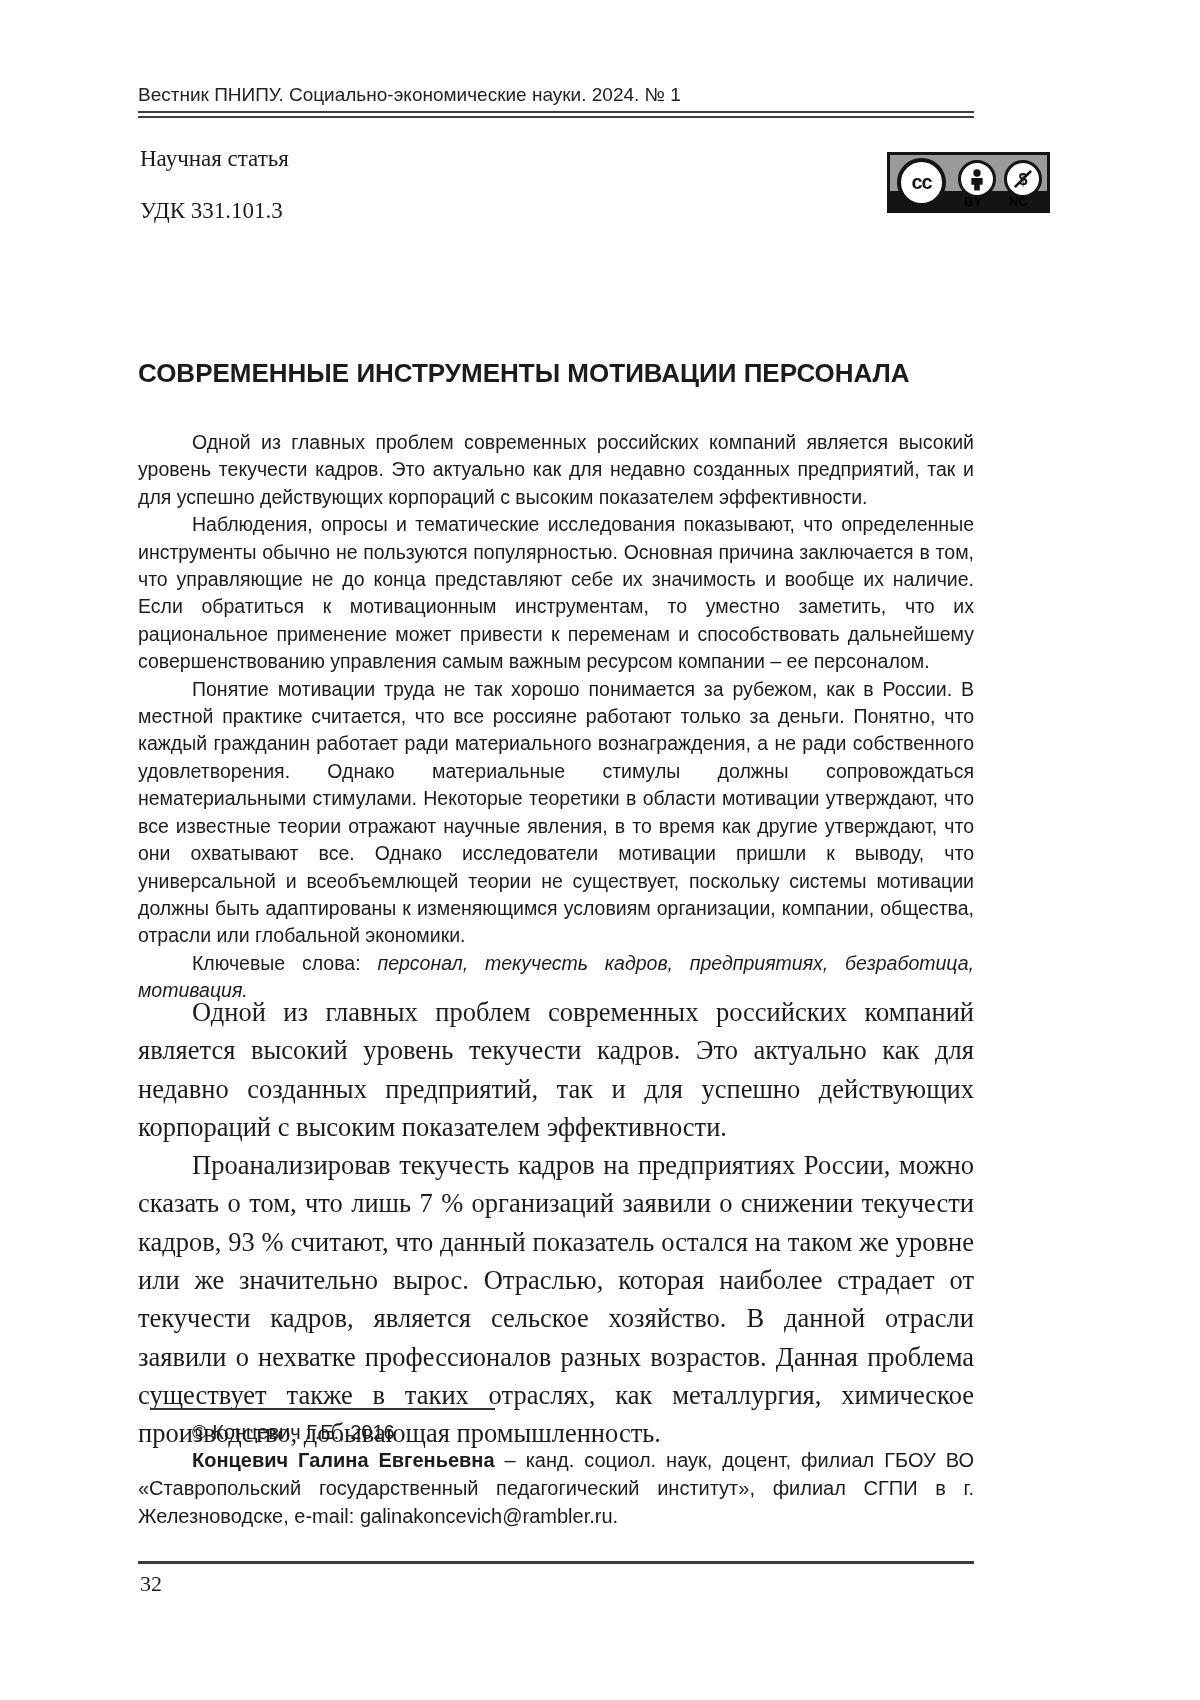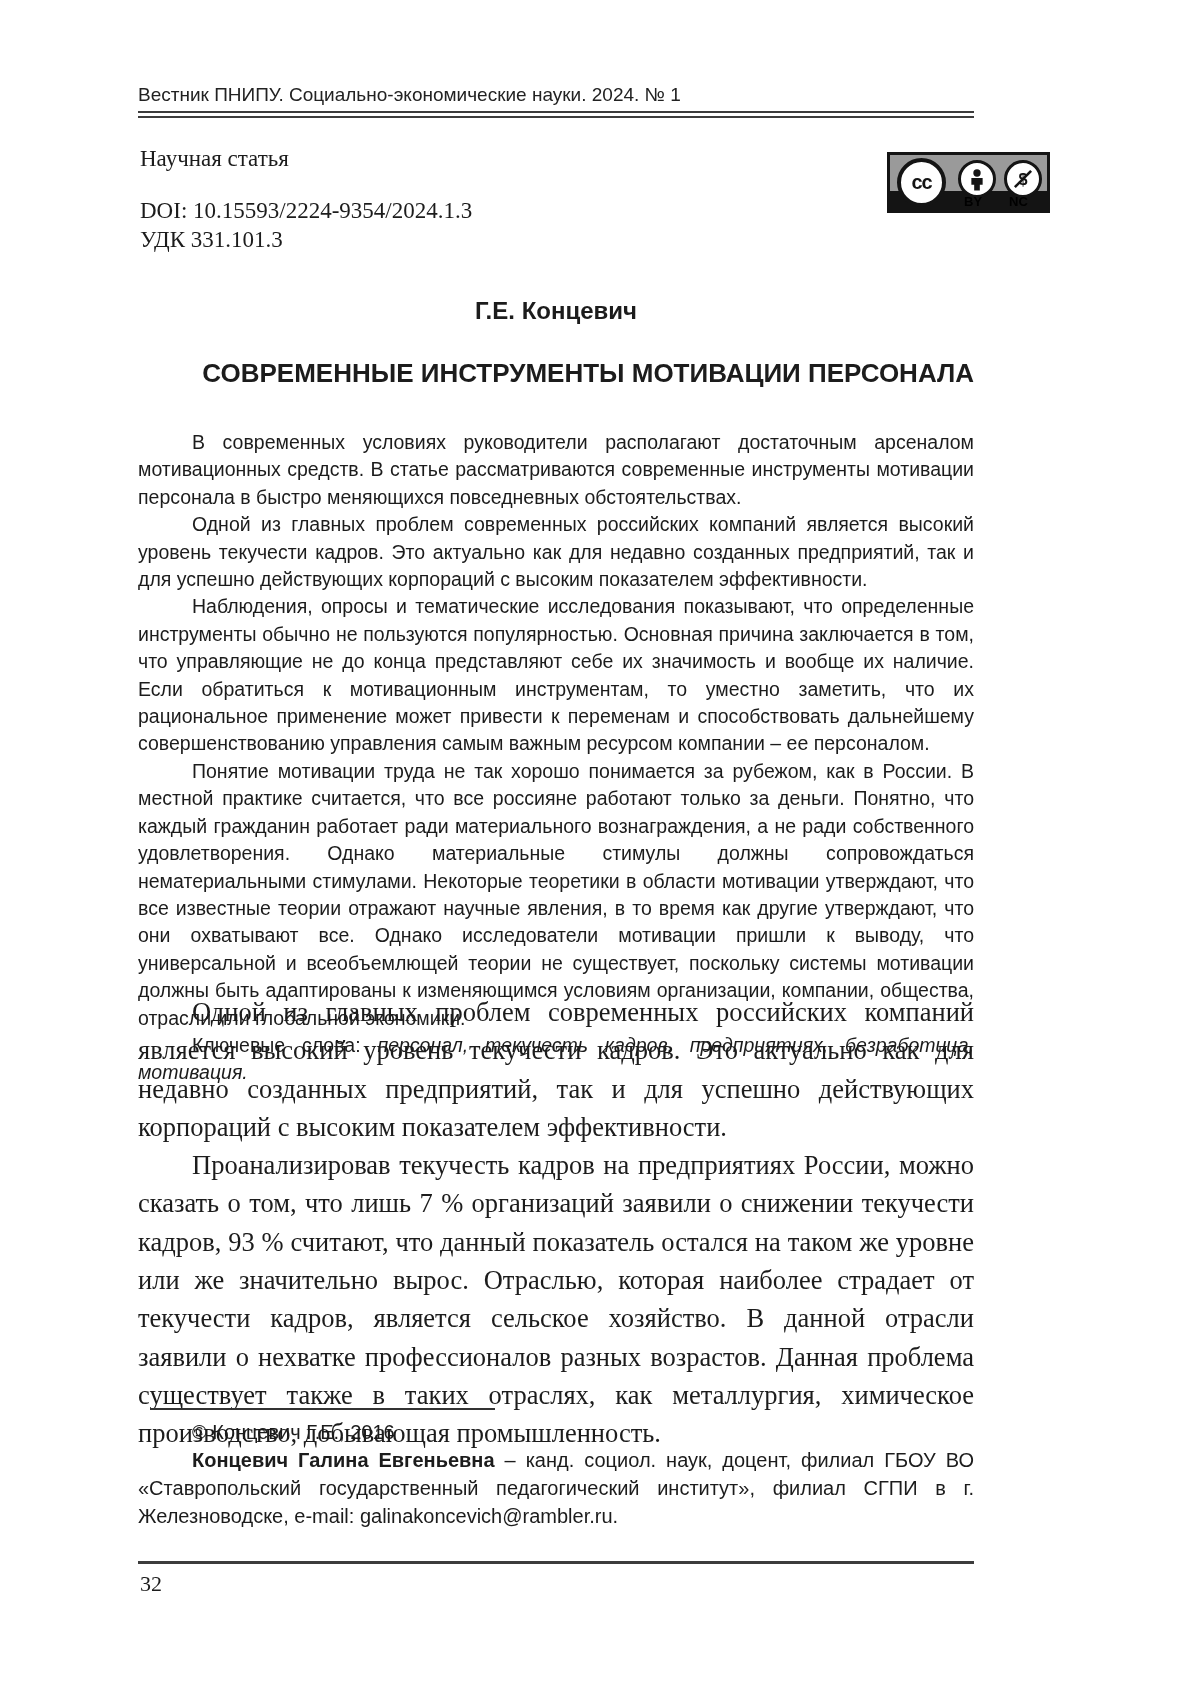--- a/index.html
+++ b/index.html
@@ -79,21 +79,21 @@
   .author-line {
     position: absolute;
     left: 138px; right: 134px; top: 297px;
     text-align: center;
     font-weight: bold;
     font-size: 24px;
   }
   .article-title {
     position: absolute;
     left: 138px; right: 134px; top: 358px;
-    text-align: right;
+    text-align: left;
     font-weight: bold;
     font-size: 26px;
   }
   
   .abstract {
     position: absolute;
     left: 138px; right: 134px; top: 429px;
     font-size: 19.5px;
     line-height: 27.4px;
     text-align: justify;
@@ -143,21 +143,20 @@
 </head>
 <body>
 
 <div class="page">
 
   <div class="running-head">Вестник ПНИПУ. Социально-экономические науки. 2024. № 1</div>
   <div class="head-rule"></div>
 
   <div class="meta">
     <div class="article-type">Научная статья</div>
-    <div class="doi">DOI: 10.15593/2224-9354/2024.1.3</div>
     <div class="udc">УДК 331.101.3</div>
   </div>
 
   <div class="badge">
     <div class="black-strip"></div>
     <div class="circ cc-circ">cc</div>
     <div class="circ by-circ">
       <svg class="icon-svg" width="26" height="26" viewBox="0 0 24 24" aria-hidden="true">
         <circle cx="12" cy="6.5" r="3.4" fill="#141414"></circle>
         <path d="M6.8 11h10.4v6.2h-2.6v5.4H9.4v-5.4H6.8z" fill="#141414"></path>
@@ -166,26 +165,24 @@
     <div class="circ nc-circ">
       <svg class="icon-svg" width="26" height="26" viewBox="0 0 24 24" aria-hidden="true">
         <text x="12" y="17.5" text-anchor="middle" font-size="15" font-weight="bold" font-family="Liberation Sans, sans-serif" fill="#141414">$</text>
         <line x1="4.5" y1="19.5" x2="19.5" y2="4.5" stroke="#141414" stroke-width="2.4"></line>
       </svg>
     </div>
     <div class="strip-label by-label">BY</div>
     <div class="strip-label nc-label">NC</div>
   </div>
 
-  <div class="author-line">Г.Е. Концевич</div>
 
   <div class="article-title">СОВРЕМЕННЫЕ ИНСТРУМЕНТЫ МОТИВАЦИИ ПЕРСОНАЛА</div>
 
   <div class="abstract">
-    <p>В современных условиях руководители располагают достаточным арсеналом мотивационных средств. В статье рассматриваются современные инструменты мотивации персонала в быстро меняющихся повседневных обстоятельствах.</p>
     <p>Одной из главных проблем современных российских компаний является высокий уровень текучести кадров. Это актуально как для недавно созданных предприятий, так и для успешно действующих корпораций с высоким показателем эффективности.</p>
     <p>Наблюдения, опросы и тематические исследования показывают, что определенные инструменты обычно не пользуются популярностью. Основная причина заключается в том, что управляющие не до конца представляют себе их значимость и вообще их наличие. Если обратиться к мотивационным инструментам, то уместно заметить, что их рациональное применение может привести к переменам и способствовать дальнейшему совершенствованию управления самым важным ресурсом компании – ее персоналом.</p>
     <p>Понятие мотивации труда не так хорошо понимается за рубежом, как в России. В местной практике считается, что все россияне работают только за деньги. Понятно, что каждый гражданин работает ради материального вознаграждения, а не ради собственного удовлетворения. Однако материальные стимулы должны сопровождаться нематериальными стимулами. Некоторые теоретики в области мотивации утверждают, что все известные теории отражают научные явления, в то время как другие утверждают, что они охватывают все. Однако исследователи мотивации пришли к выводу, что универсальной и всеобъемлющей теории не существует, поскольку системы мотивации должны быть адаптированы к изменяющимся условиям организации, компании, общества, отрасли или глобальной экономики.</p>
     <p class="keywords"><span>Ключевые слова: </span><i>персонал, текучесть кадров, предприятиях, безработица, мотивация.</i></p>
   </div>
 
   <div class="body-text">
     <p>Одной из главных проблем современных российских компаний является высокий уровень текучести кадров. Это актуально как для недавно созданных предприятий, так и для успешно действующих корпораций с высоким показателем эффективности.</p>
     <p>Проанализировав текучесть кадров на предприятиях России, можно сказать о том, что лишь 7 % организаций заявили о снижении текучести кадров, 93 % считают, что данный показатель остался на таком же уровне или же значительно вырос. Отраслью, которая наиболее страдает от текучести кадров, является сельское хозяйство. В данной отрасли заявили о нехватке профессионалов разных возрастов. Данная проблема существует также в таких отраслях, как металлургия, химическое производство, добывающая промышленность.</p>
   </div>

